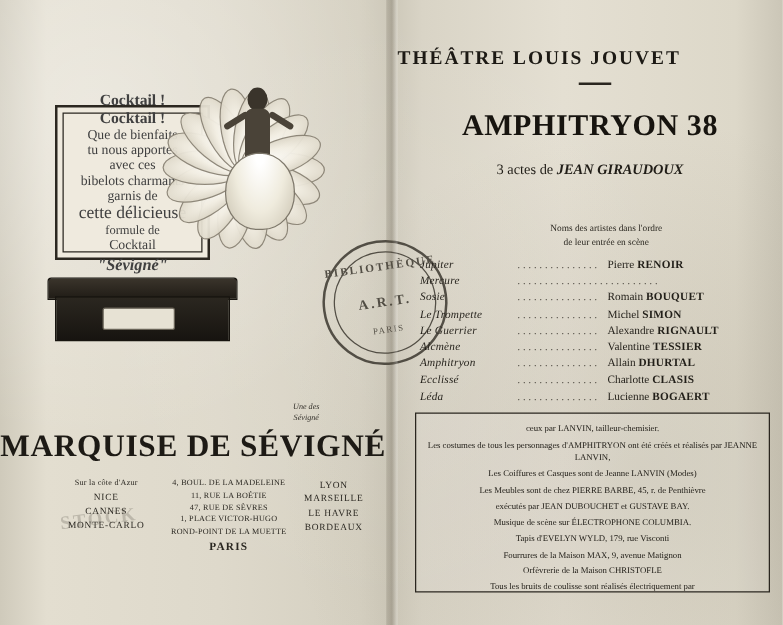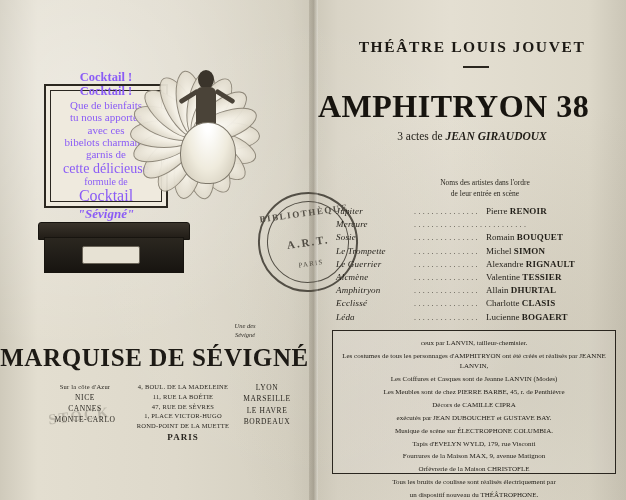--- a/index.html
+++ b/index.html
@@ -32,31 +32,31 @@
 
   .ad-frame{
     position:absolute;left:44px;top:84px;width:120px;height:120px;
     border:2px solid #2b2720;background:#efeade;
   }
   .ad-frame .inner{
     position:absolute;inset:4px;border:1px solid #2b2720;
     display:flex;flex-direction:column;align-items:center;justify-content:center;
     padding:4px;box-sizing:border-box;
   }
-  .ad-line{font-family:"Liberation Serif",serif;text-align:center;line-height:1.12;color:#8b5cf6;}
+  .ad-line{font-family:"Liberation Serif",serif;text-align:center;line-height:1.12;color:#404040;}
   .ad-1{font-size:12.5px;font-weight:700;}
   .ad-2{font-size:12.5px;font-weight:700;margin-bottom:1px;}
   .ad-3{font-size:11px;}
   .ad-4{font-size:11px;}
   .ad-5{font-size:11px;}
   .ad-6{font-size:11px;}
   .ad-7{font-size:11px;}
   .ad-8{font-size:14px;}
   .ad-9{font-size:10px;}
-  .ad-10{font-size:16px;font-family:Liberation Serif, serif;}
+  .ad-10{font-size:11px;font-family:Liberation Serif, serif;}
   .ad-11{font-size:13px;font-style:italic;font-weight:700;margin-top:2px;}
 
   
   .illus{position:absolute;left:132px;top:62px;width:150px;height:200px;}
   .petals{position:absolute;left:0;top:0;width:150px;height:150px;}
   .petal{
     position:absolute;left:60px;top:60px;width:66px;height:26px;
     background:radial-gradient(ellipse at 20% 50%, #ffffff 0%, #f3efe4 45%, #cfc8b6 100%);
     border:1px solid #8a8375;border-radius:50%;
     transform-origin:3px 13px;opacity:.95;
@@ -142,29 +142,29 @@
   .smudge{
     position:absolute;left:50px;top:404px;width:120px;height:50px;
     font-size:15px;letter-spacing:2px;color:rgba(60,54,44,.22);
     transform:rotate(-7deg);font-weight:700;
   }
 
   
   .right{position:absolute;left:318px;top:0;width:308px;height:500px;}
 
   .theatre{
-    position:absolute;left:0;top:38px;width:308px;text-align:center;
+    position:absolute;left:0;top:38px;width:308px;text-align:left;
     font-size:15.5px;font-weight:700;letter-spacing:1.6px;color:#1c1914;
   }
   .rule{
     position:absolute;left:145px;top:66px;width:26px;height:2px;background:#2a261f;
   }
   .title{
-    position:absolute;left:0;top:88px;width:308px;text-align:left;
-    font-size:32px;font-weight:700;letter-spacing:.5px;color:#17140f;
+    position:absolute;left:0;top:88px;width:308px;text-align:center;
+    font-size:24px;font-weight:700;letter-spacing:.5px;color:#17140f;
   }
   .subtitle{
     position:absolute;left:0;top:130px;width:308px;text-align:center;
     font-size:11.5px;color:#201d17;
   }
   .subtitle b{font-style:italic;margin-top:18px;}
   .castnote{
     position:absolute;left:52px;top:178px;width:230px;text-align:center;
     font-size:7.5px;line-height:1.45;color:#2b2821;
   }
@@ -347,23 +347,21 @@
           <div class="dots">..........................</div>
           <div class="actor"><span>Lucienne </span><span class="ln">BOGAERT</span></div>
         </div>
       </div>
 
     <div class="credits" id="credits">
         <p>ceux par LANVIN, tailleur-chemisier.</p>
         <p>Les costumes de tous les personnages d'AMPHITRYON ont été créés et réalisés par JEANNE LANVIN,</p>
         <p>Les Coiffures et Casques sont de Jeanne LANVIN (Modes)</p>
         <p>Les Meubles sont de chez PIERRE BARBE, 45, r. de Penthièvre</p>
-        <p>Décors de CAMILLE CIPRA</p>
         <p>exécutés par JEAN DUBOUCHET et GUSTAVE BAY.</p>
         <p>Musique de scène sur ÉLECTROPHONE COLUMBIA.</p>
         <p>Tapis d'EVELYN WYLD, 179, rue Visconti</p>
         <p>Fourrures de la Maison MAX, 9, avenue Matignon</p>
         <p>Orfèvrerie de la Maison CHRISTOFLE</p>
         <p>Tous les bruits de coulisse sont réalisés électriquement par</p>
-        <p>un dispositif nouveau du THÉÂTROPHONE.</p>
       </div>
   </div>
 </div>
 
 </body></html>

